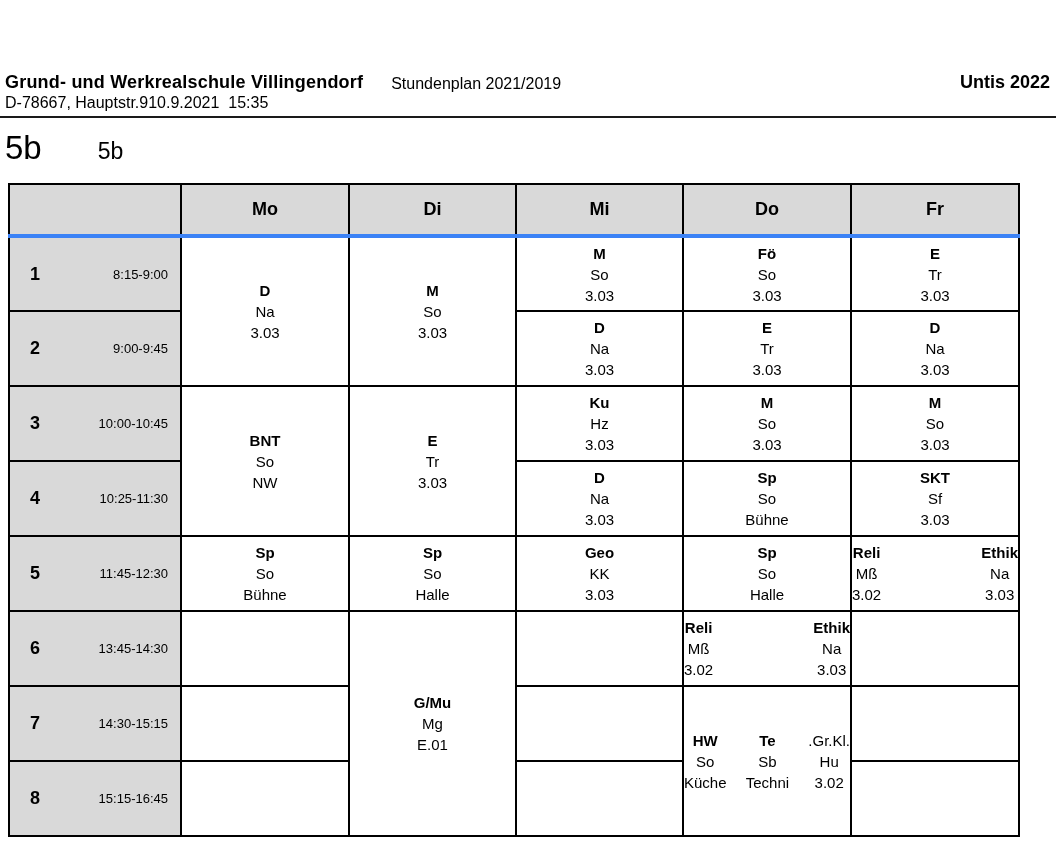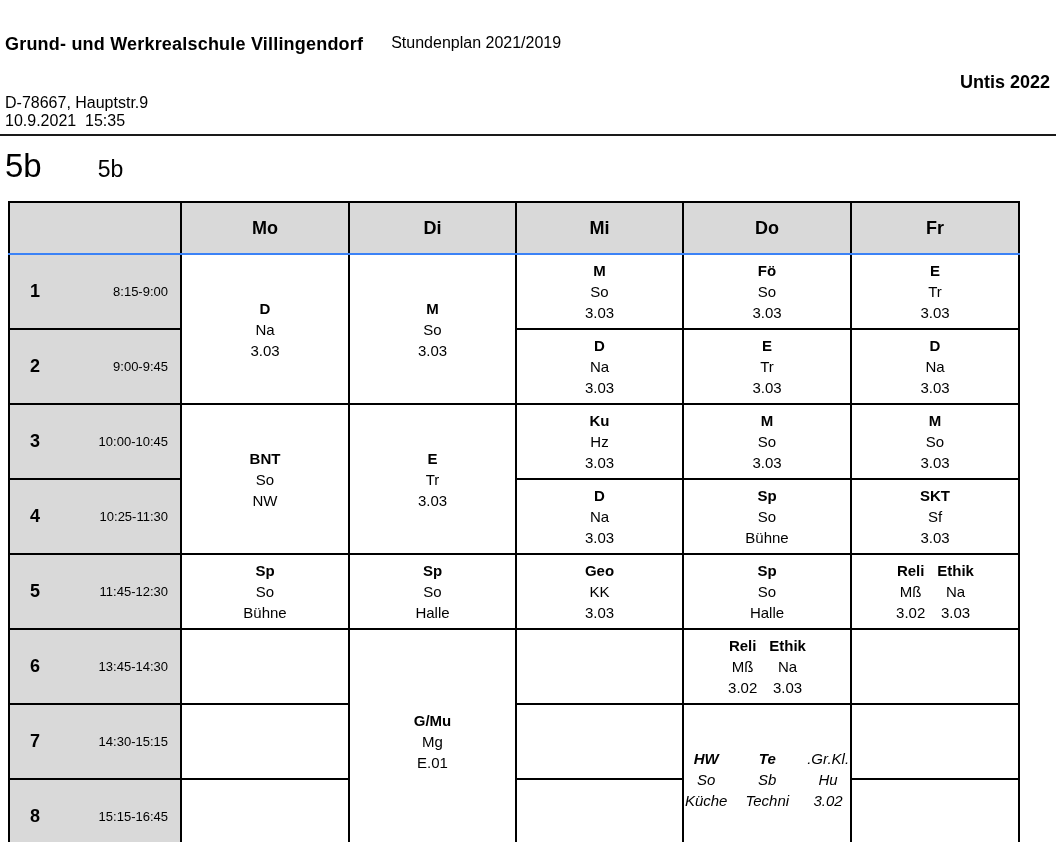--- a/index.html
+++ b/index.html
@@ -8,25 +8,25 @@
     width: 1056px; height: 842px;
     background: #ffffff;
     color: #000000;
     font-family: "Liberation Sans", sans-serif;
     overflow: hidden;
   }
   .page { width: 1056px; height: 842px; position: relative; }
 
   
   .hdr { margin: 34px 6px 0 5px; }
-  .hdr-row1 { display: flex; align-items: flex-start; }
+  .hdr-row1 { display: flex; align-items: flex-end; }
   .school  { font-size: 18px; font-weight: bold; letter-spacing: 0.2px; }
   .plan    { font-size: 16px; margin-left: 28px; }
   .untis   { margin-left: auto; font-size: 18px; font-weight: bold; margin-top: 38px; }
-  .hdr-row2 { display: flex; justify-content: flex-start; font-size: 16px; margin-top: 1px; flex-direction: column; }
+  .hdr-row2 { display: flex; justify-content: flex-start; font-size: 16px; margin-top: 1px; }
   .datetime { white-space: pre; }
   .hrule { border-top: 2px solid #1a1a1a; margin-top: 4px; }
 
   
   .class-titles { display: flex; align-items: baseline; margin: 11px 0 0 5px; height: 48px; }
   .class-big   { font-size: 33px; }
   .class-small { font-size: 23px; margin-left: 56px; }
 
   
   table.tt {
@@ -34,43 +34,43 @@
     table-layout: fixed;
     margin: 6px 0 0 8px;
     width: 1010px;
   }
   table.tt td { border: 2px solid #000; padding: 0; }
   table.tt thead tr { height: 52px; }
   table.tt tbody tr { height: 75px; }
 
   td.corner, td.dayhead, td.time { background: #d9d9d9; }
   td.corner, td.time { border-right: 4px solid #000; }
-  table.tt thead td { border-bottom: 2px solid #3b82f6; }
+  table.tt thead td { border-bottom: 4px solid #3b82f6; }
 
   td.dayhead { text-align: center; font-weight: bold; font-size: 18px; }
 
   .timewrap {
     display: flex; justify-content: space-between; align-items: center;
     height: 100%; padding: 0 12px 0 20px;
   }
   .pnum  { font-weight: bold; font-size: 18px; }
   .ptime { font-size: 13px; }
 
   td.lesson {
     background: #ffffff;
     text-align: center;
     vertical-align: middle;
     font-size: 15px;
     line-height: 21px;
   }
   .subj { font-weight: bold; }
   .nb   { font-weight: normal; }
-  .parts { display: flex; justify-content: center; gap: 12px; }
+  .parts { display: flex; justify-content: space-between; gap: 12px; }
   .parts .part { text-align: center; }
-  .parts-tight { gap: 18px; font-style: italic; }
+  .parts-tight { gap: 18px; }
 
   
   .footer { margin-top: 9px; }
   .frule { height: 1px; border-top: 2px solid #111; border-bottom: 1px solid #444; }
   .fversion { text-align: center; font-size: 16px; text-decoration: underline; margin-top: 2px; }
 </style>
 </head>
 <body>
 
 <div class="page">

